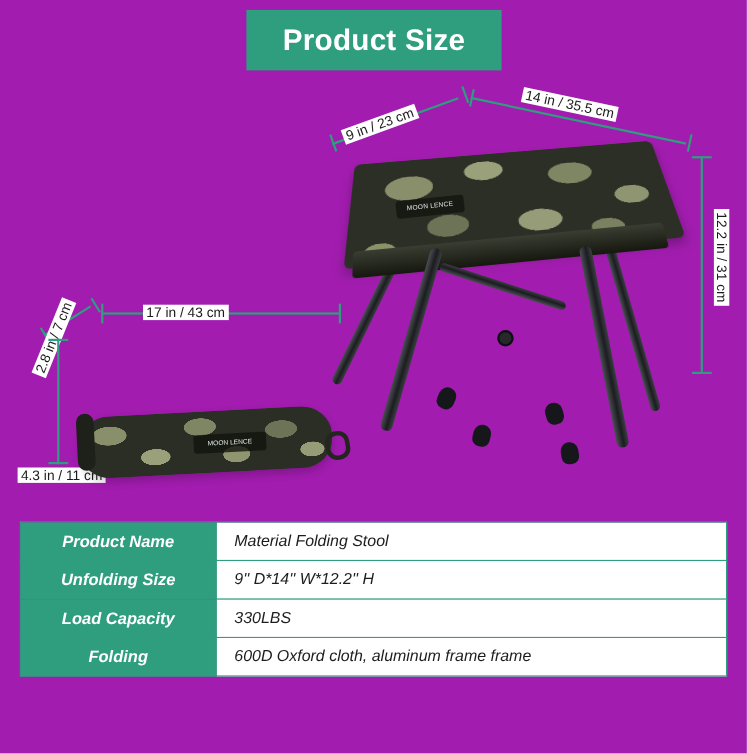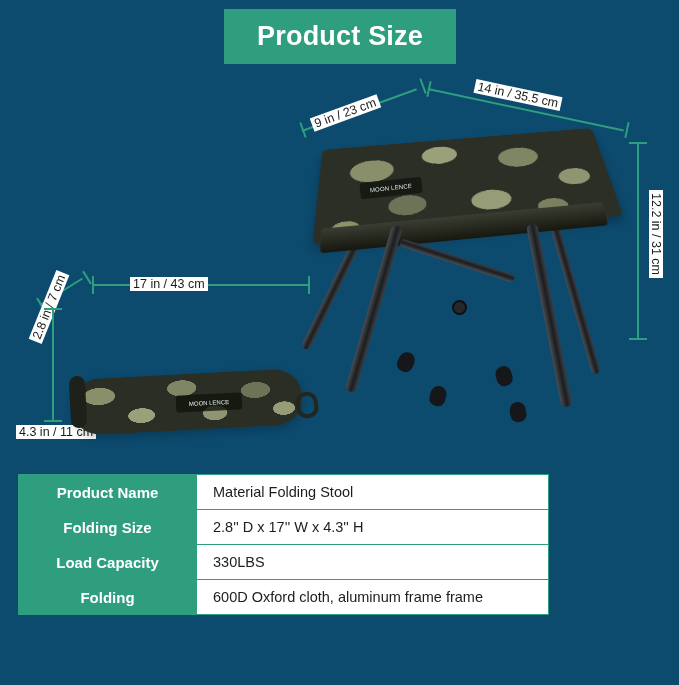--- a/index.html
+++ b/index.html
@@ -5,21 +5,21 @@
   * { box-sizing: border-box; margin: 0; padding: 0; }
   html, body {
     width: 679px; height: 685px;
     background: #ffffff;
     font-family: "Liberation Sans", sans-serif;
     overflow: hidden;
   }
   .page {
     position: relative;
     width: 679px; height: 685px;
-    background: #0c4a6e;
+    background: #a21caf;
   }
 
   
   .title-banner {
     position: absolute;
     left: 224px; top: 9px;
     width: 232px; height: 55px;
     background: #2e9e7e;
     display: flex; align-items: center; justify-content: center;
   }
@@ -149,23 +149,24 @@
     width: 16px; height: 52px;
     border-radius: 10px;
     background: #1e211a;
     transform: rotate(-3deg);
   }
 
   
   .spec-table {
     position: absolute;
     left: 18px; top: 474px;
-    width: 531px;
+    width: 643px;
     border-collapse: collapse;
     border: 1px solid #2e9e7e;
+    font-style: italic;
   }
   .spec-table td {
     border: 1px solid #2e9e7e;
     height: 35px;
     font-size: 14.5px;
     color: #1d1d1d;
   }
   .spec-table td.label {
     width: 178px;
     text-align: center;
@@ -250,22 +251,22 @@
     </div>
   </div>
 
   <table class="spec-table">
     <tbody>
       <tr>
         <td class="label">Product Name</td>
         <td class="value">Material Folding Stool</td>
       </tr>
       <tr>
-        <td class="label">Folding Size</td>
-        <td class="value">2.8'' D x 17'' W x 4.3'' H</td>
+        <td class="label">Unfolding Size</td>
+        <td class="value">9'' D*14'' W*12.2'' H</td>
       </tr>
       <tr>
         <td class="label">Load Capacity</td>
         <td class="value">330LBS</td>
       </tr>
       <tr>
         <td class="label">Folding</td>
         <td class="value">600D Oxford cloth, aluminum frame frame</td>
       </tr>
     </tbody>

